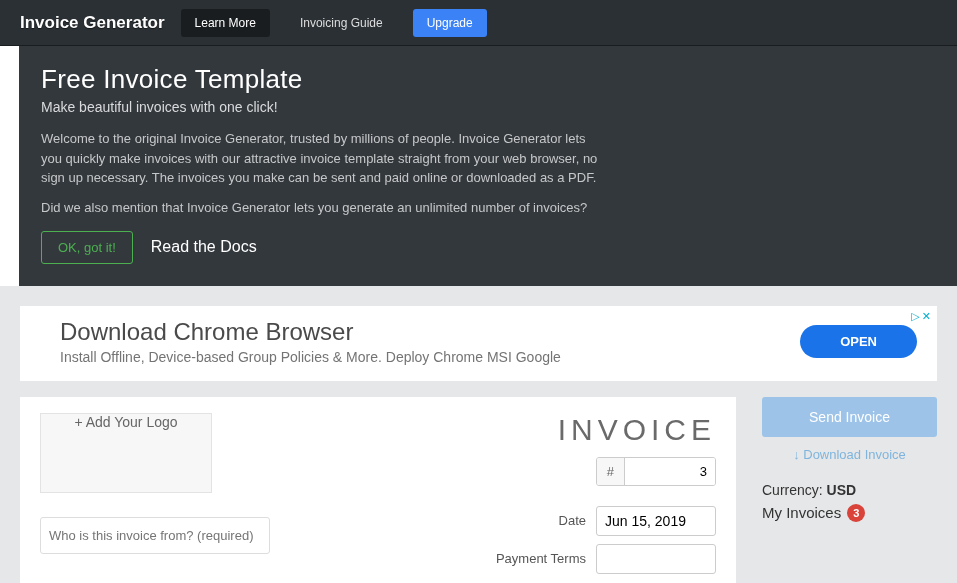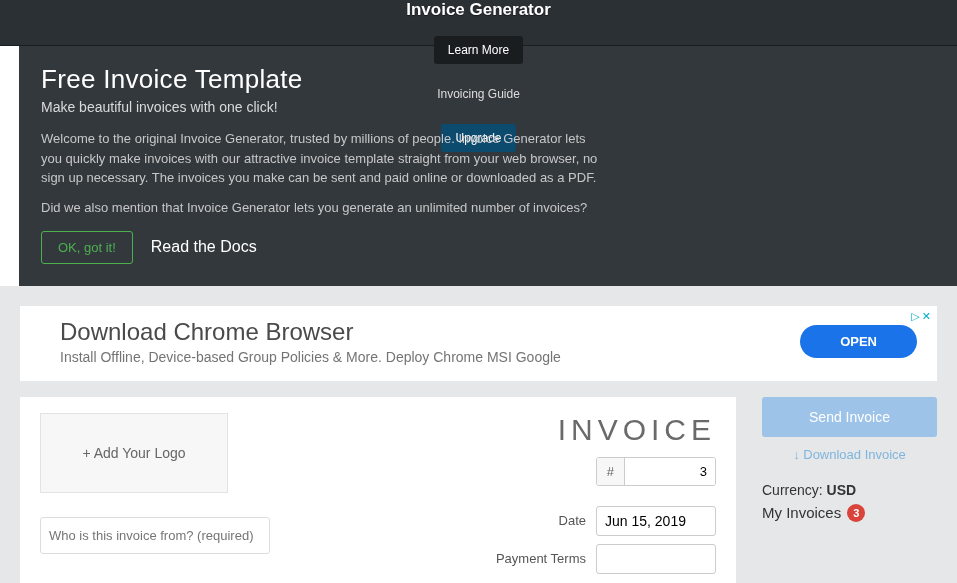--- a/index.html
+++ b/index.html
@@ -1,21 +1,21 @@
 <!DOCTYPE html>
 <html><head>
 <meta charset="utf-8">
 <style>
 * { box-sizing: border-box; margin: 0; padding: 0; }
 body { font-family: -apple-system, "Helvetica Neue", Arial, sans-serif; background: #fff; width: 957px; height: 583px; overflow: hidden; }
-.topbar { background: #2b3034; height: 46px; display: flex; align-items: center; padding: 0 20px; gap: 16px; border-bottom: 1px solid #1a1d20; flex-direction: column; }
+.topbar { background: #2b3034; height: 46px; display: flex; align-items: center; padding: 0 20px; gap: 16px; border-bottom: 1px solid #1a1d20; }
 .brand { color: #fff; font-size: 17px; font-weight: 600; text-shadow: 0 1px 1px rgba(0,0,0,0.5); }
 .navbtn { padding: 7px 14px; border-radius: 3px; font-size: 12px; color: #ddd; cursor: pointer; }
 .navbtn.dark { background: #1a1d20; color: #fff; }
-.navbtn.green { background: #0c4a6e; color: #fff; }
+.navbtn.green { background: #3b82f6; color: #fff; }
 .hero { background: #33383d; color: #e5e6e7; padding: 18px 22px 22px; margin-left: 19px; }
 .hero h1 { font-size: 26px; font-weight: 300; color: #fff; margin-bottom: 4px; letter-spacing: 0.3px; }
 .hero .subtitle { font-size: 14px; margin-bottom: 14px; color: #d9dadb; }
 .hero .desc { font-size: 13px; line-height: 1.5; color: #c6c7c8; max-width: 560px; margin-bottom: 12px; }
 .hero .mention { font-size: 13px; color: #c6c7c8; margin-bottom: 16px; }
 .hero-actions { display: flex; align-items: center; gap: 18px; }
 .ok-btn { border: 1px solid #4caf50; color: #4caf50; background: transparent; padding: 8px 16px; border-radius: 3px; font-size: 13px; cursor: pointer; }
 .docs-link { color: #fff; font-size: 16px; cursor: pointer; }
 .main-area { background: #e6e7e8; padding: 20px 20px 0; height: 320px; }
 .ad { background: #fff; padding: 12px 20px 16px 40px; display: flex; align-items: center; justify-content: space-between; position: relative; margin-bottom: 16px; }
@@ -23,21 +23,21 @@
 .ad-title { color: #4a4a4a; font-size: 24px; font-weight: 500; }
 .ad-sub { color: #747474; font-size: 14px; margin-top: 3px; }
 .ad-open { background: #1a73e8; color: #fff; border: none; border-radius: 18px; padding: 9px 40px; font-size: 13px; font-weight: 600; cursor: pointer; }
 .ad-badge { position: absolute; top: 4px; right: 6px; display: flex; gap: 2px; align-items: flex-start; }
 .ad-badge span { font-size: 11px; }
 .ad-chevron { color: #00aecd; }
 .ad-x { color: #00aecd; }
 .content-row { display: flex; gap: 26px; align-items: flex-start; }
 .invoice-card { background: #fff; flex: 1; padding: 16px 20px; min-height: 220px; }
 .invoice-top { display: flex; justify-content: space-between; align-items: flex-start; }
-.logo-box { border: 1px solid #e3e3e3; background: #f7f7f7; width: 188px; height: 80px; display: flex; align-items: center; justify-content: center; color: #666; font-size: 14px; cursor: pointer; }
+.logo-box { border: 1px solid #e3e3e3; background: #f7f7f7; width: 172px; height: 80px; display: flex; align-items: flex-start; justify-content: center; color: #666; font-size: 14px; cursor: pointer; }
 .invoice-right { text-align: right; }
 .invoice-title { font-size: 30px; font-weight: 200; color: #6a6a6a; letter-spacing: 5px; margin-bottom: 10px; }
 .num-group { display: inline-flex; align-items: stretch; border: 1px solid #ccc; border-radius: 3px; overflow: hidden; }
 .num-hash { padding: 6px 10px; background: #f7f7f7; border-right: 1px solid #ccc; color: #666; font-size: 13px; }
 .num-input { width: 90px; padding: 6px 8px; border: none; text-align: right; font-size: 13px; }
 .from-input { margin-top: 24px; width: 230px; padding: 10px 8px; border: 1px solid #ddd; border-radius: 3px; font-size: 13px; }
 .date-rows { margin-top: 20px; }
 .date-row { display: flex; align-items: center; justify-content: flex-end; gap: 10px; margin-bottom: 8px; }
 .date-label { font-size: 13px; color: #555; }
 .date-input { width: 120px; padding: 6px 8px; border: 1px solid #ccc; border-radius: 3px; font-size: 14px; }

